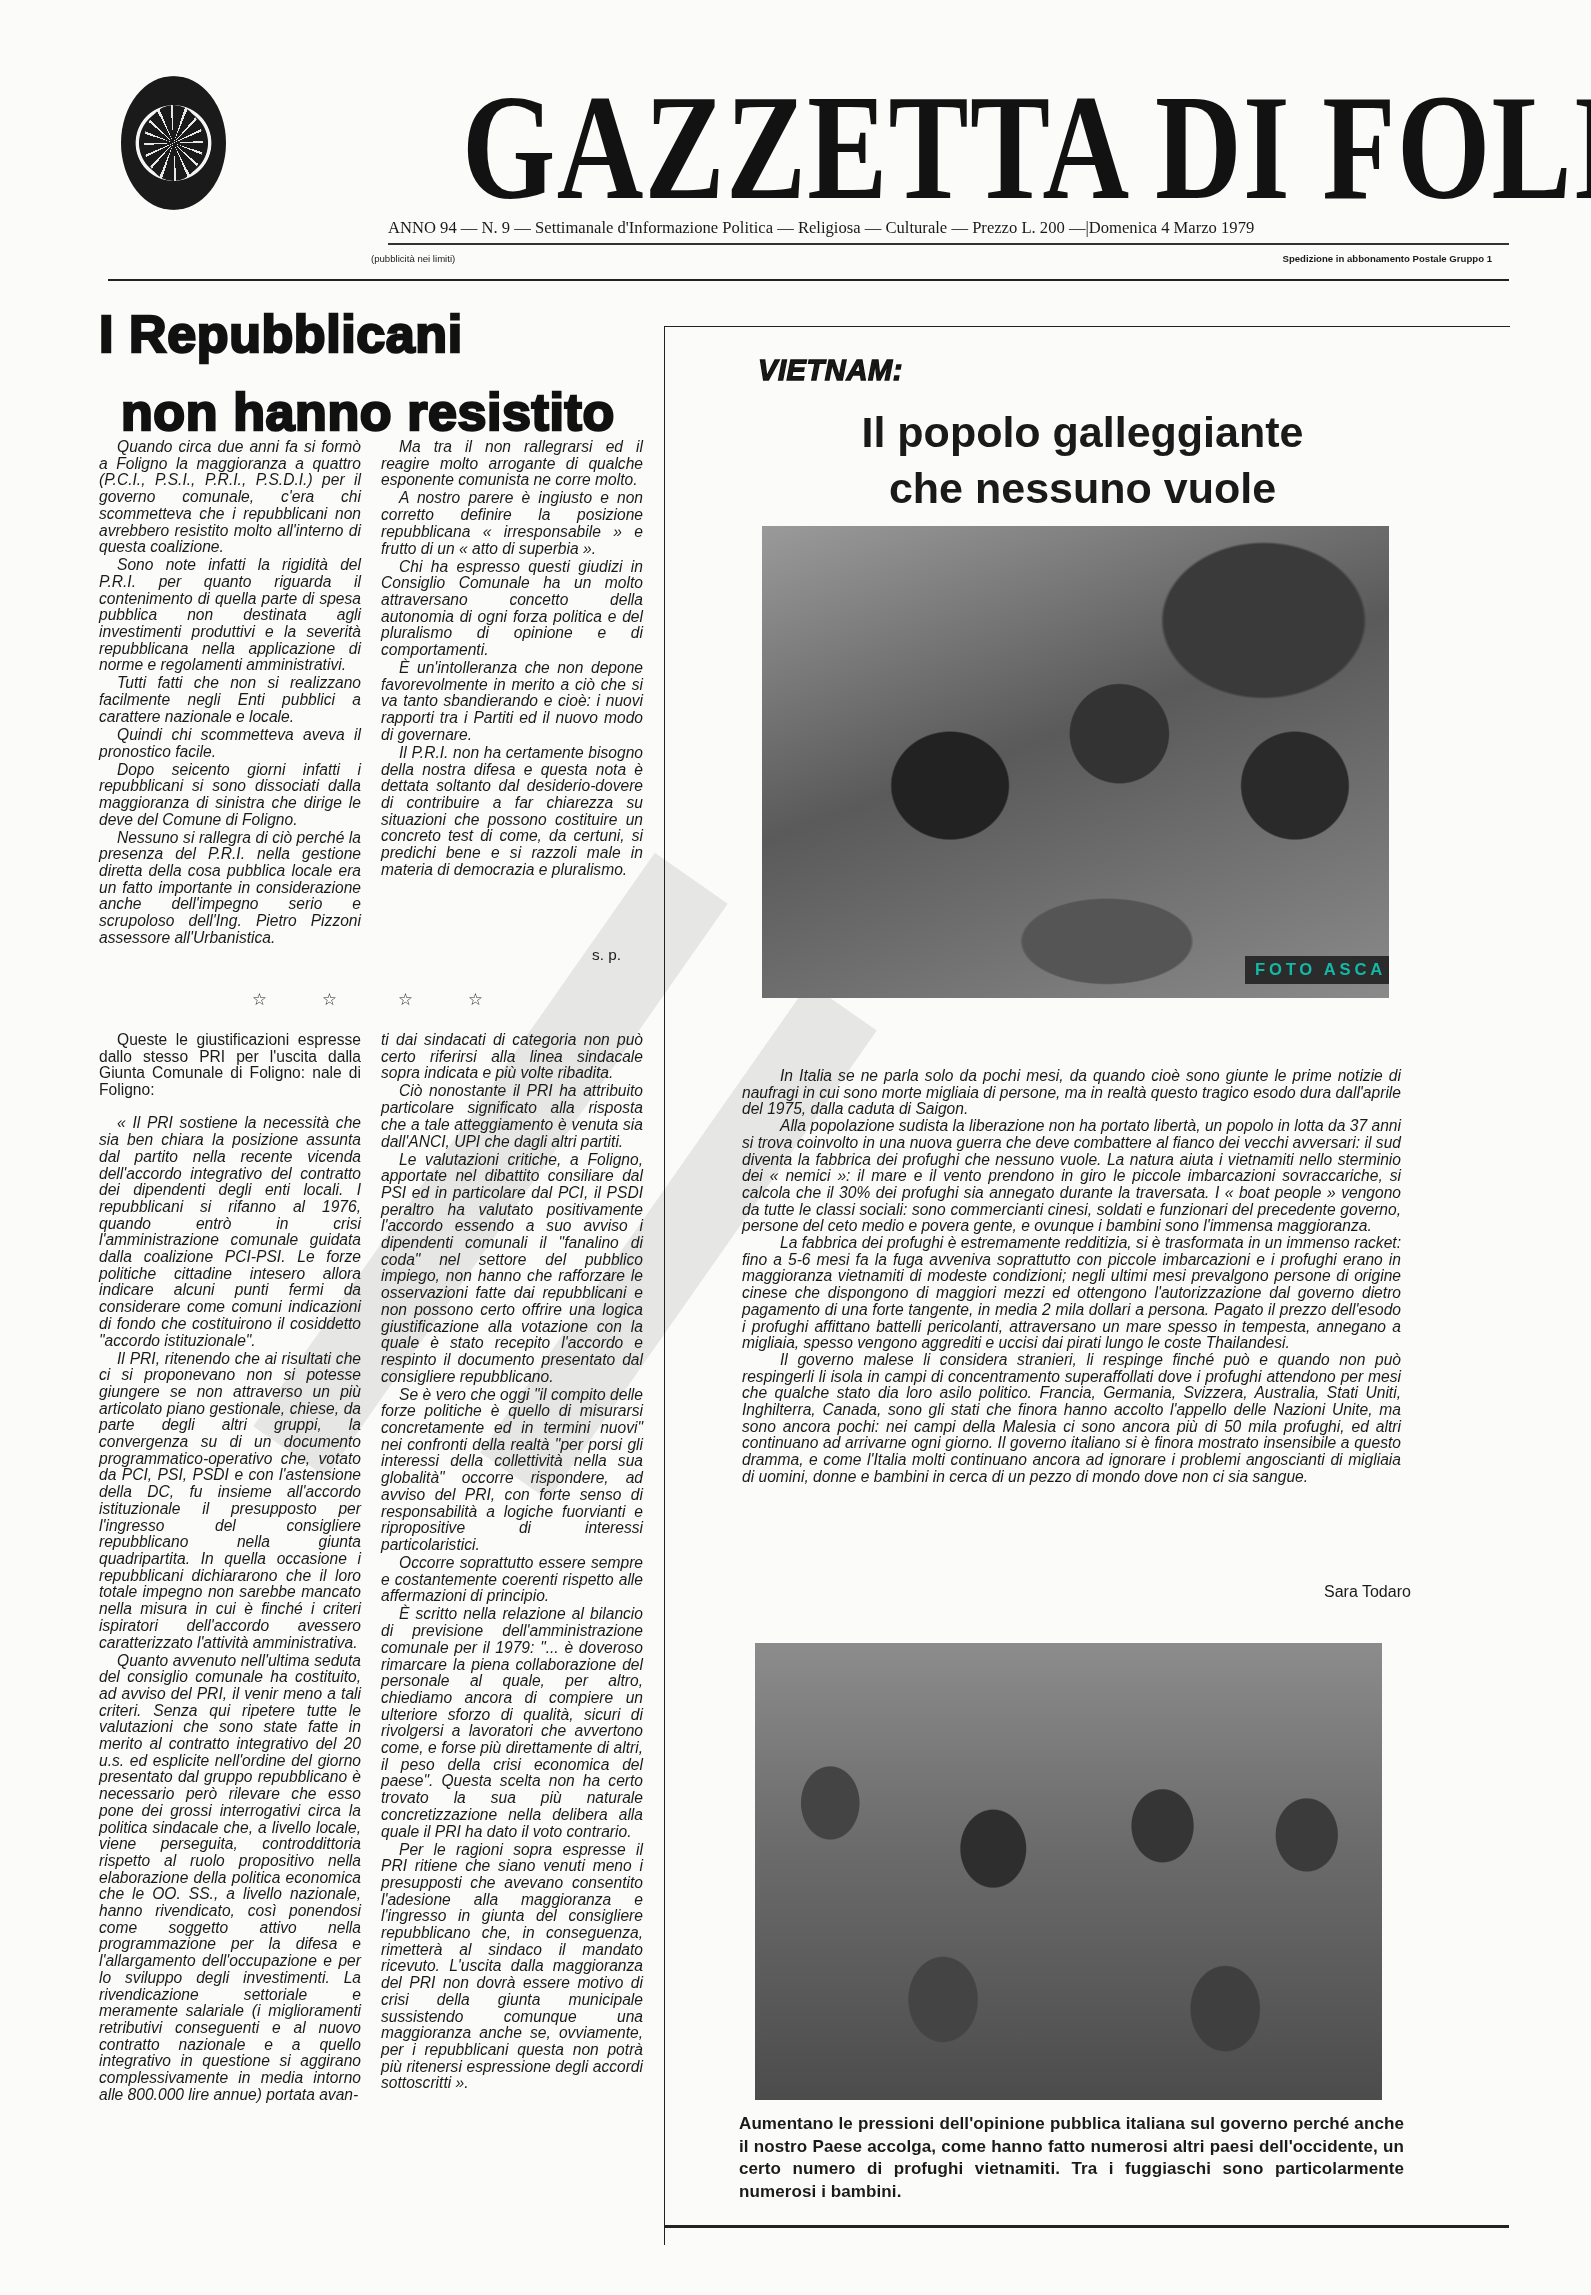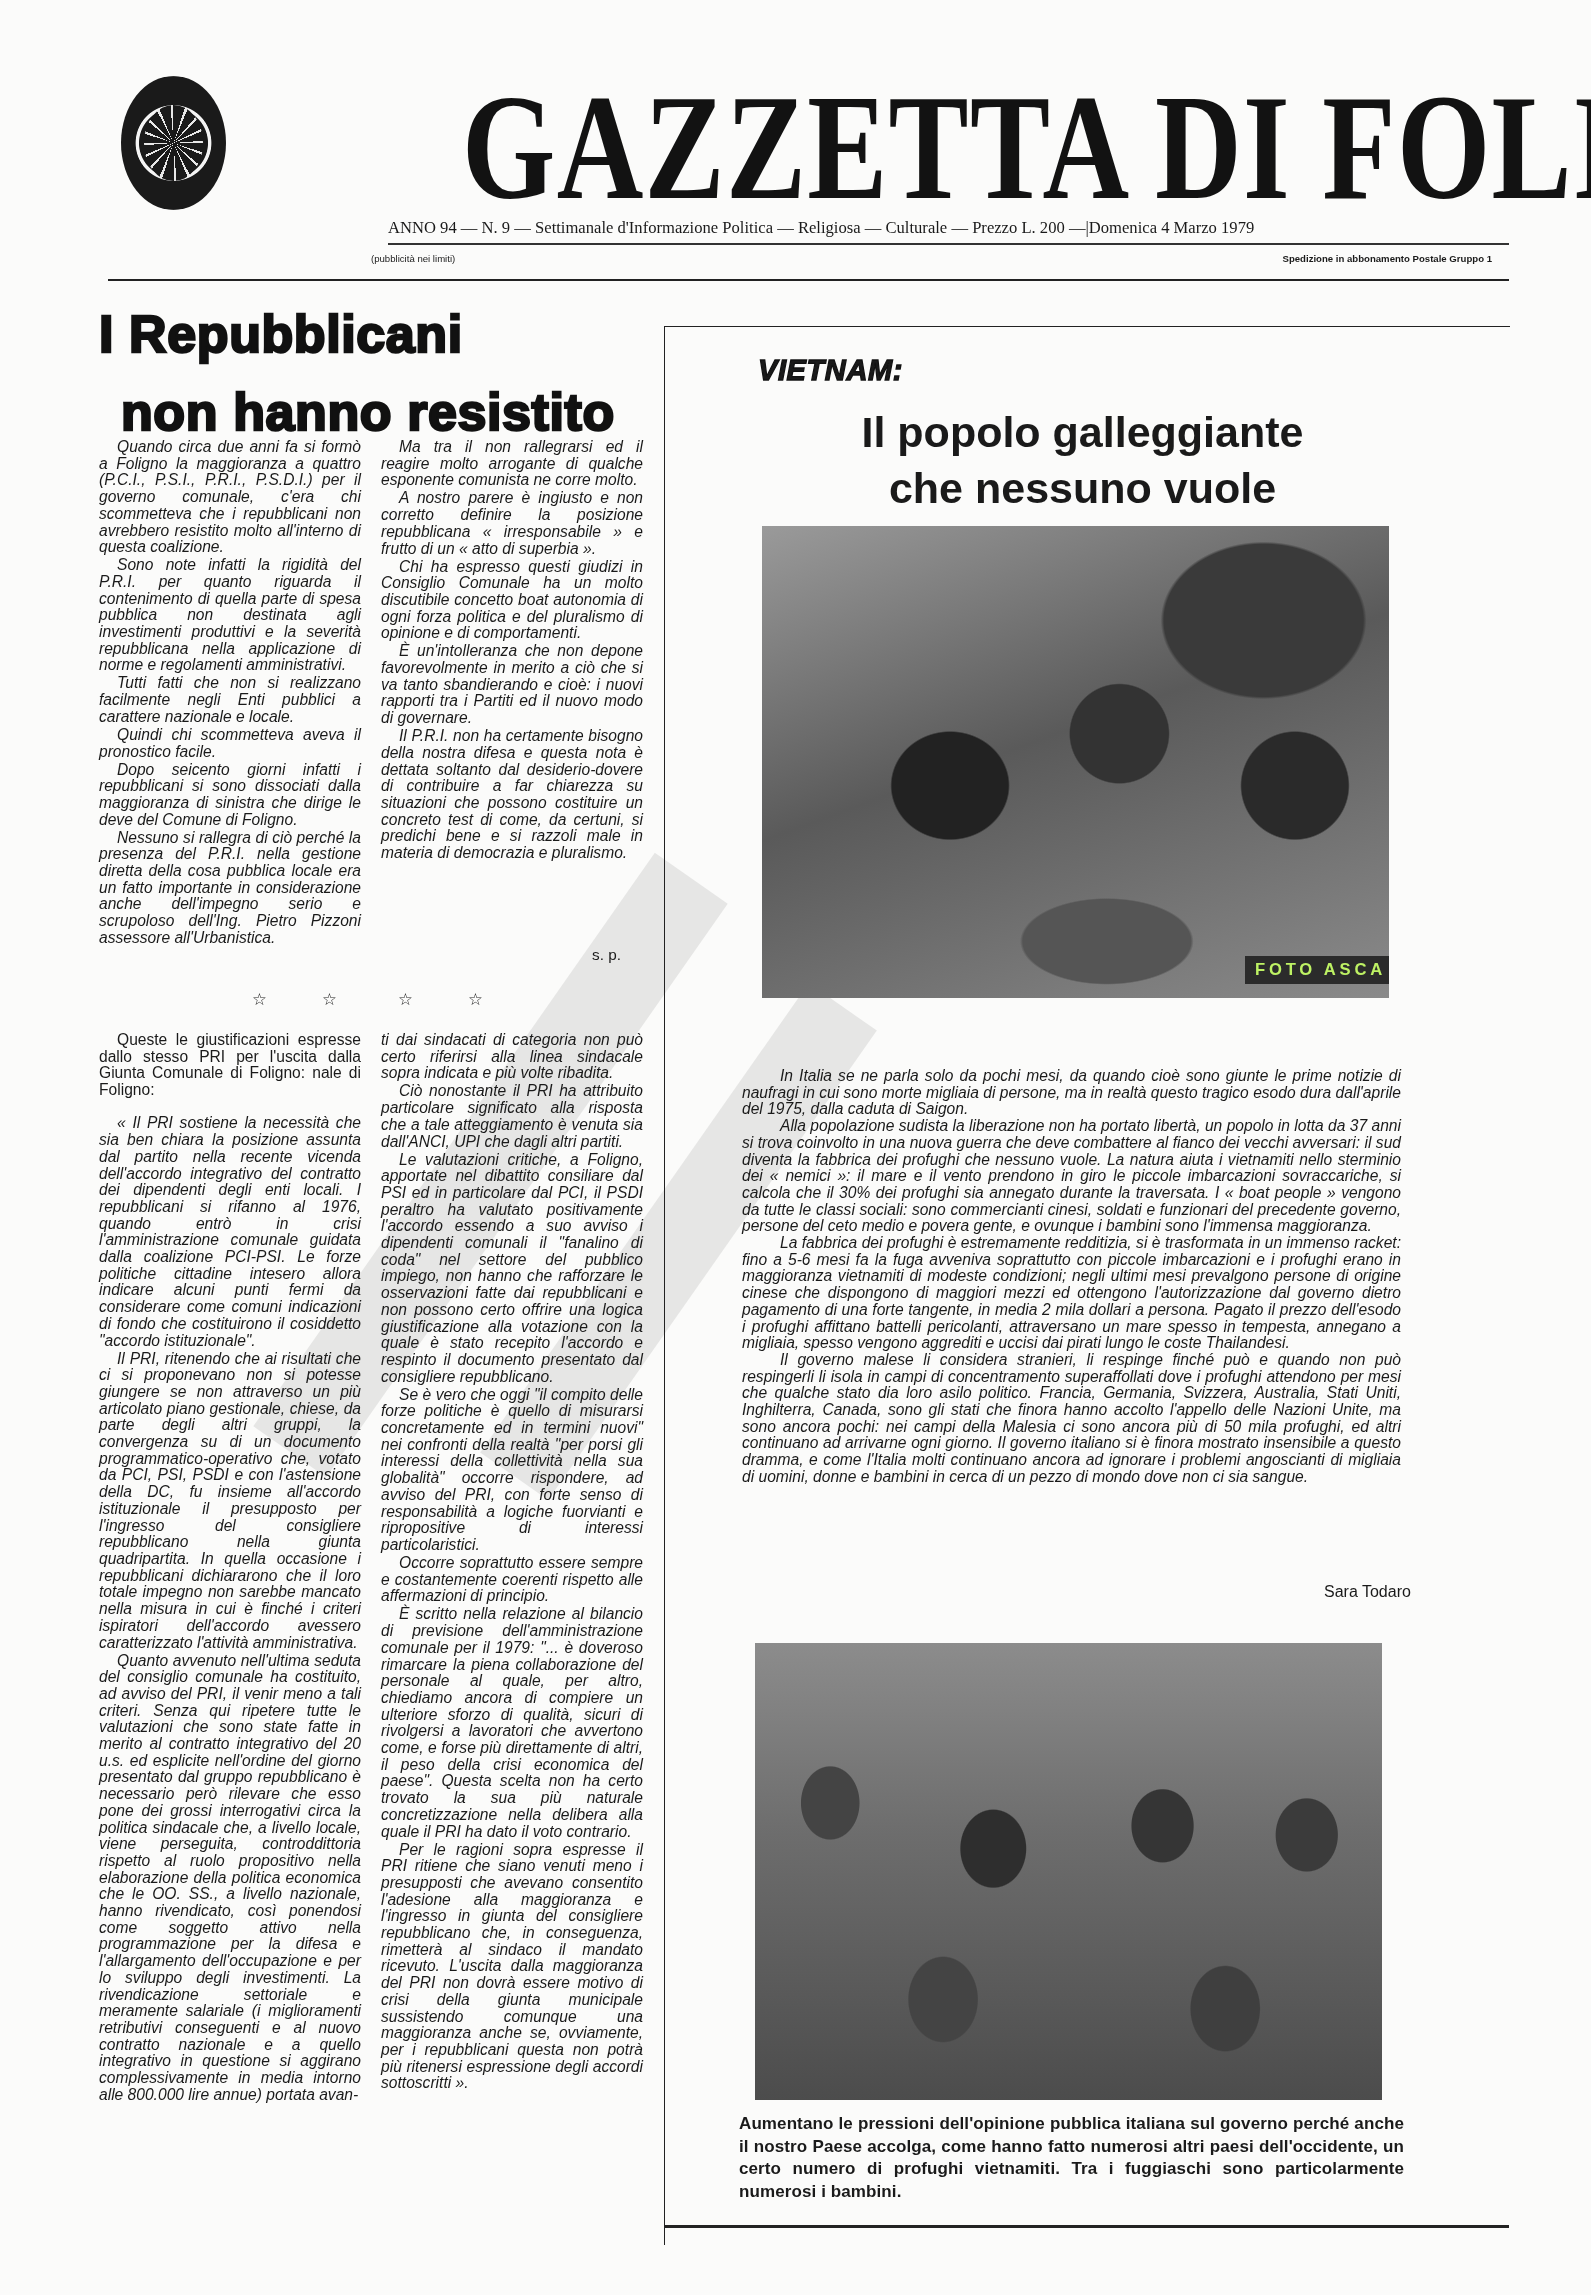--- a/index.html
+++ b/index.html
@@ -46,21 +46,21 @@
       linear-gradient(160deg, #9a9a9a 0%, #5a5a5a 45%, #8a8a8a 100%); }
   .photo2 { left: 755px; top: 1643px; width: 627px; height: 457px;
     background:
       radial-gradient(ellipse 48px 60px at 12% 35%, #444 0 60%, transparent 62%),
       radial-gradient(ellipse 54px 64px at 38% 45%, #2e2e2e 0 60%, transparent 62%),
       radial-gradient(ellipse 51px 60px at 65% 40%, #353535 0 60%, transparent 62%),
       radial-gradient(ellipse 51px 60px at 88% 42%, #3b3b3b 0 60%, transparent 62%),
       radial-gradient(ellipse 57px 70px at 30% 78%, #444 0 60%, transparent 62%),
       radial-gradient(ellipse 57px 70px at 75% 80%, #3f3f3f 0 60%, transparent 62%),
       linear-gradient(180deg, #8c8c8c 0%, #6e6e6e 40%, #4c4c4c 100%); }
-  .photo-credit { position: absolute; right: 0; bottom: 14px; background: #2b2b2b; color: #bef264; font-weight: bold; font-size: 16.6px; letter-spacing: 3.8px; padding: 3.8px 0 3.8px 10.2px; width: 134px; white-space: nowrap; overflow: hidden; }
+  .photo-credit { position: absolute; right: 0; bottom: 14px; background: #2b2b2b; color: #14b8a6; font-weight: bold; font-size: 16.6px; letter-spacing: 3.8px; padding: 3.8px 0 3.8px 10.2px; width: 134px; white-space: nowrap; overflow: hidden; }
   .vbody { position: absolute; left: 742px; top: 1068px; width: 659px; font-family: "Liberation Sans Narrow", "Liberation Sans", sans-serif; font-style: italic; font-size: 15.6px; line-height: 16.7px; text-align: justify; }
   .vbody p { margin: 0; text-indent: 38px; }
   .byline { position: absolute; left: 1324px; top: 1583px; font-size: 16px; }
   .caption { position: absolute; left: 739px; top: 2113px; width: 665px; font-weight: bold; font-size: 17px; line-height: 22.6px; text-align: justify; letter-spacing: 0.1px; }
 
   
   .wm { position: absolute; pointer-events: none; opacity: 0.12; }
   .wm1 { left: 446px; top: 815px; width: 89px; height: 700px; background: #555; transform: rotate(35deg); }
   .wm2 { left: 637px; top: 955px; width: 83px; height: 573px; background: #555; transform: rotate(35deg); }
 </style>
@@ -92,21 +92,21 @@
   <p>Quando circa due anni fa si formò a Foligno la maggioranza a quattro (P.C.I., P.S.I., P.R.I., P.S.D.I.) per il governo comunale, c'era chi scommetteva che i repubblicani non avrebbero resistito molto all'interno di questa coalizione.</p>
   <p>Sono note infatti la rigidità del P.R.I. per quanto riguarda il contenimento di quella parte di spesa pubblica non destinata agli investimenti produttivi e la severità repubblicana nella applicazione di norme e regolamenti amministrativi.</p>
   <p>Tutti fatti che non si realizzano facilmente negli Enti pubblici a carattere nazionale e locale.</p>
   <p>Quindi chi scommetteva aveva il pronostico facile.</p>
   <p>Dopo seicento giorni infatti i repubblicani si sono dissociati dalla maggioranza di sinistra che dirige le deve del Comune di Foligno.</p>
   <p>Nessuno si rallegra di ciò perché la presenza del P.R.I. nella gestione diretta della cosa pubblica locale era un fatto importante in considerazione anche dell'impegno serio e scrupoloso dell'Ing. Pietro Pizzoni assessore all'Urbanistica.</p>
 </div>
 <div class="col colB">
   <p>Ma tra il non rallegrarsi ed il reagire molto arrogante di qualche esponente comunista ne corre molto.</p>
   <p>A nostro parere è ingiusto e non corretto definire la posizione repubblicana « irresponsabile » e frutto di un « atto di superbia ».</p>
-  <p>Chi ha espresso questi giudizi in Consiglio Comunale ha un molto discutibile concetto boat autonomia di ogni forza politica e del pluralismo di opinione e di comportamenti.</p>
+  <p>Chi ha espresso questi giudizi in Consiglio Comunale ha un molto attraversano concetto della autonomia di ogni forza politica e del pluralismo di opinione e di comportamenti.</p>
   <p>È un'intolleranza che non depone favorevolmente in merito a ciò che si va tanto sbandierando e cioè: i nuovi rapporti tra i Partiti ed il nuovo modo di governare.</p>
   <p>Il P.R.I. non ha certamente bisogno della nostra difesa e questa nota è dettata soltanto dal desiderio-dovere di contribuire a far chiarezza su situazioni che possono costituire un concreto test di come, da certuni, si predichi bene e si razzoli male in materia di democrazia e pluralismo.</p>
 </div>
 <div class="signature-sp">s. p.</div>
 
 <div class="stars" style="left:252px">☆</div>
 <div class="stars" style="left:322px">☆</div>
 <div class="stars" style="left:398px">☆</div>
 <div class="stars" style="left:468px">☆</div>
 

